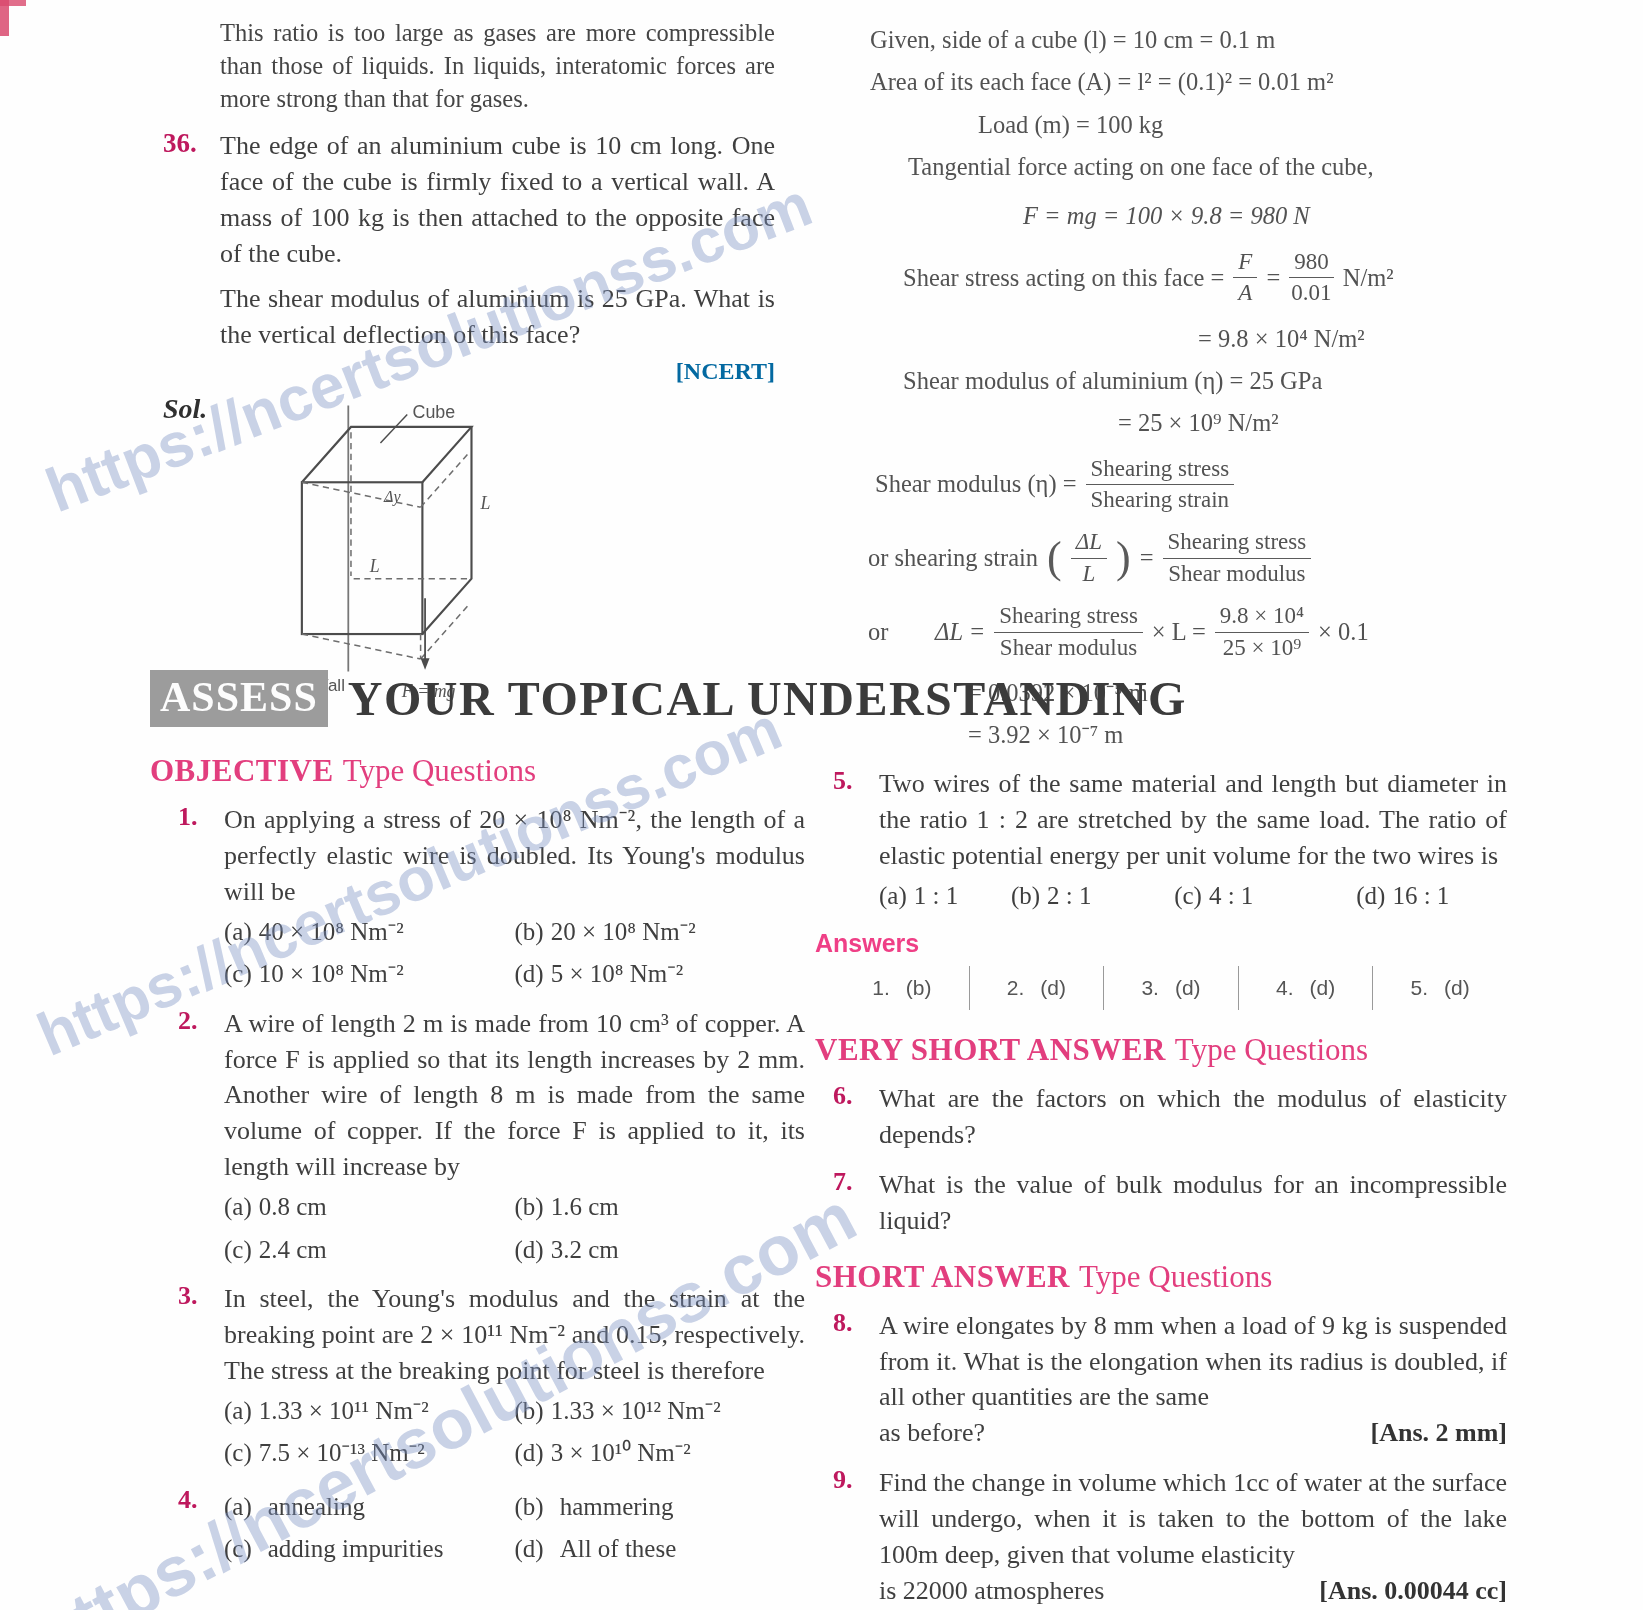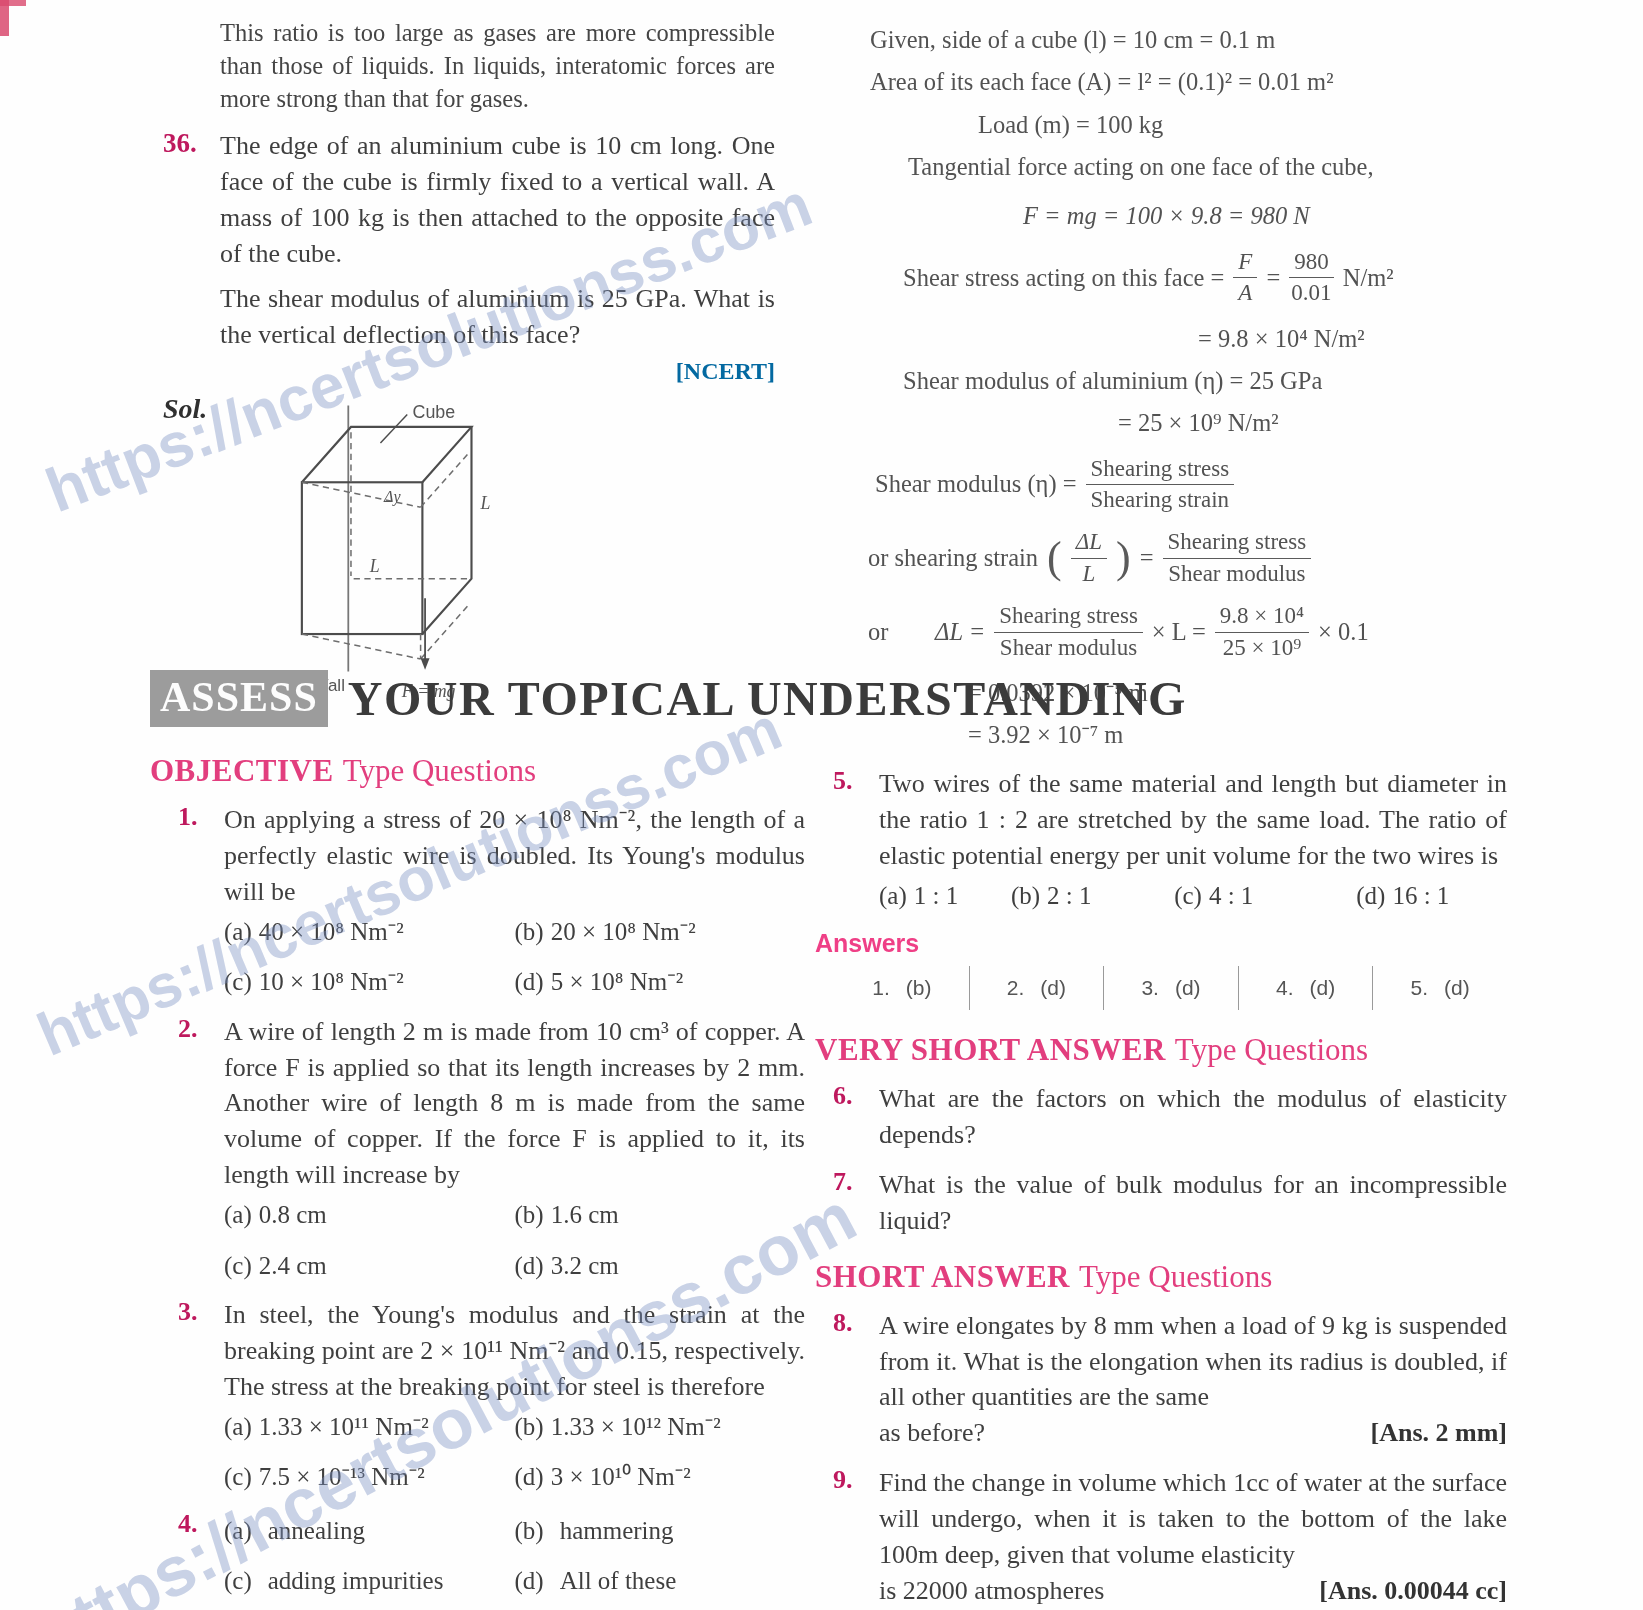--- a/index.html
+++ b/index.html
@@ -58,21 +58,21 @@
   .assess-badge { background:#9c9c9c; color:#fdfdfd; font-weight:bold; font-size:42px;
     padding:3px 10px 6px; letter-spacing:1px; }
   .assess-title { font-weight:bold; font-size:48px; color:#3b3b3b; letter-spacing:1.5px; }
 
   
   .sec-head { font-size:31px; color:#e23e7e; margin-bottom:12px; }
   .sec-head .hs { font-weight:bold; letter-spacing:.5px; }
   .sec-head .hr { font-weight:500; margin-left:9px; }
 
   
-  .opts { display:grid; grid-template-columns:1fr 1fr; margin-top:5px; row-gap:16px;font-family:Liberation Serif, serif; }
+  .opts { display:grid; grid-template-columns:1fr 1fr; margin-top:5px; row-gap:8px;font-family:Liberation Serif, serif; }
   .opts.four { grid-template-columns:21% 26% 29% 24%; }
   .opt { font-size:25px; color:#3f3f3f; white-space:nowrap; }
   .opt .olabel { margin-right:7px; }
   .opt.wgap .olabel { margin-right:16px; }
 
   
   .answers-head { font-family:"Liberation Sans", sans-serif; font-weight:bold; font-size:25px;
     color:#ef3f86; margin:16px 0 8px; }
   .answers-row { display:flex; align-items:center; margin-left:20px; }
   .ans-item { flex:1; display:flex; justify-content:center; gap:16px; padding:10px 0;

